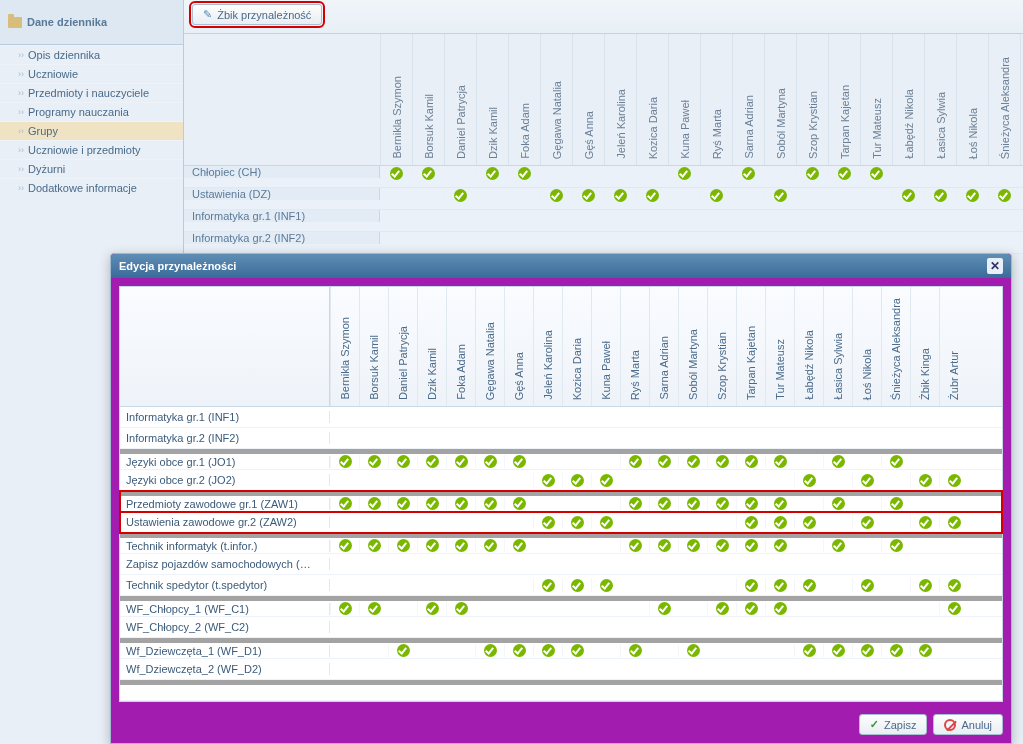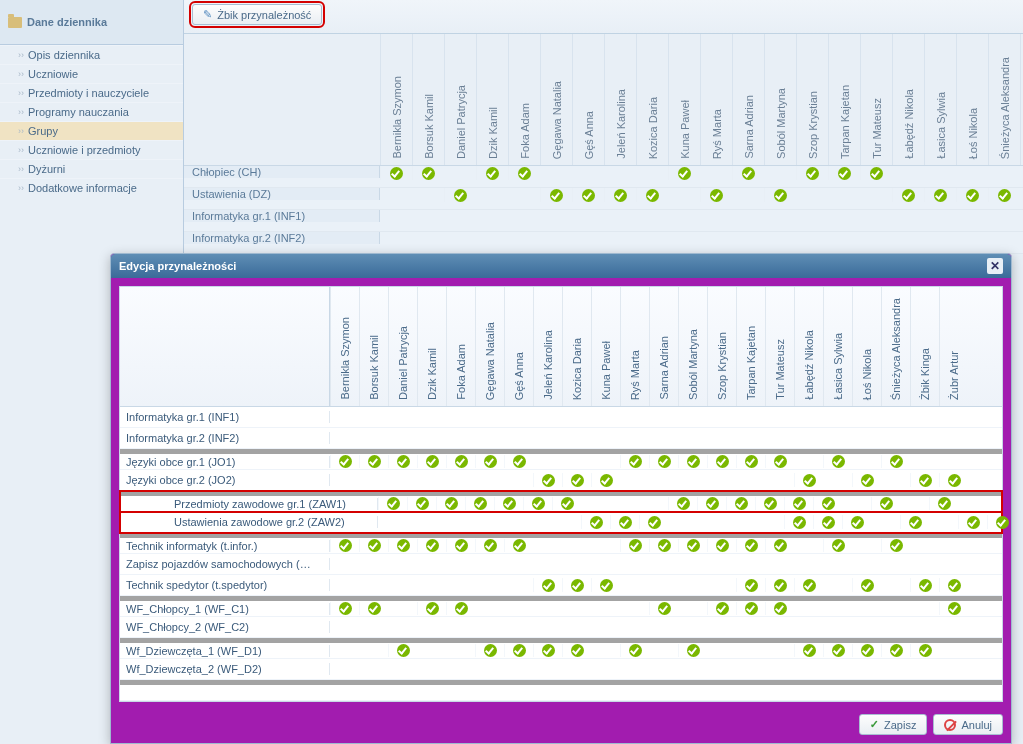--- a/index.html
+++ b/index.html
@@ -191,21 +191,21 @@
     white-space: nowrap;
     overflow: hidden;
     text-overflow: ellipsis;
   }
   .mcell {
     flex: 0 0 29px;
     text-align: center;
     border-left: 1px solid #f3f7fb;
     cursor: pointer;
   }
-  .mrow.redbox { outline: 2px solid #d40000; outline-offset: -1px; padding-left: 48px;}
+  .mrow.redbox { outline: 2px solid #d40000; outline-offset: -1px;}
   .thick-top { border-top: 5px solid #a3a3a3;}
   
   
   .ck {
     display: inline-block;
     width: 13px; height: 13px;
     border-radius: 50%;
     background: #7ab800;
     position: relative;
     vertical-align: middle;

